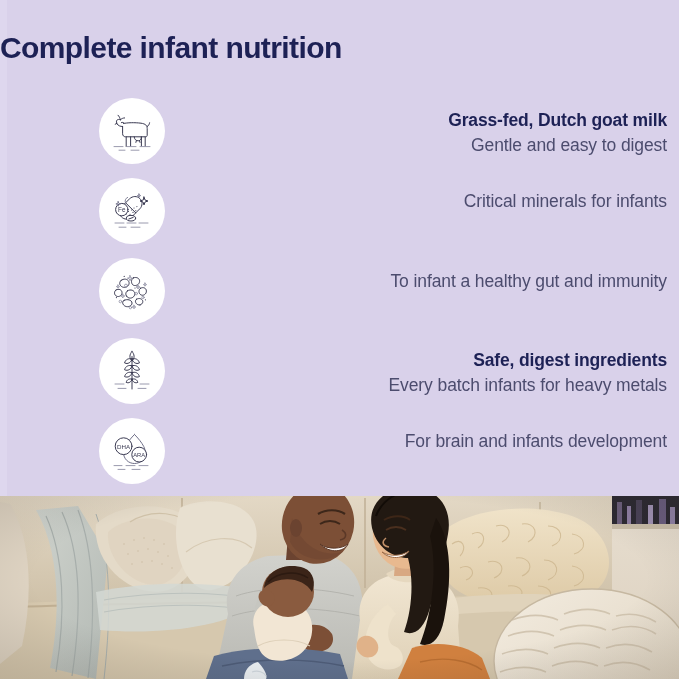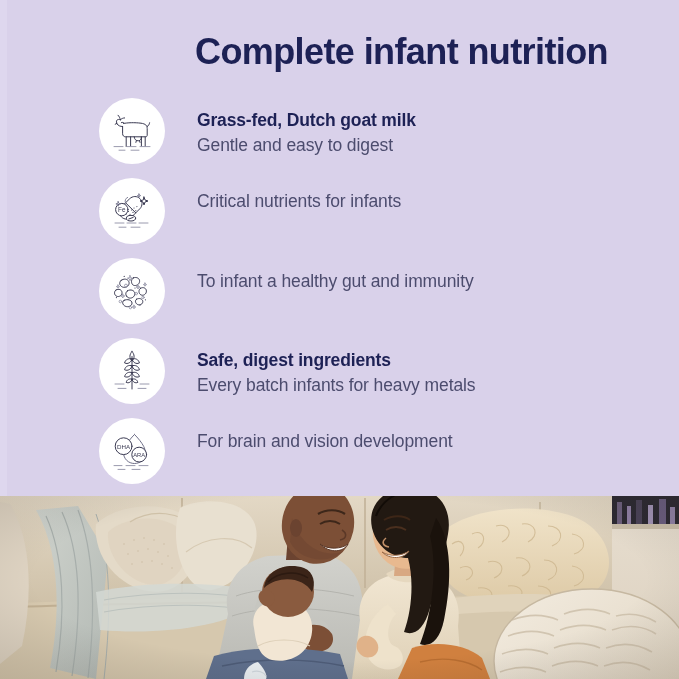--- a/index.html
+++ b/index.html
@@ -37,38 +37,39 @@
     left: 0; top: 0;
     width: 7px; height: 496px;
     background: #ded7ee;
   }
 
   .page-title {
     position: absolute;
     left: 0;
     top: 30px;
     width: 608px;
-    text-align: right;
-    font-size: 36px;
+    text-align: left;
+    font-size: 30px;
     font-weight: 700;
     letter-spacing: -0.6px;
     color: #1d2155;
     line-height: 1.2;
   }
 
   
   .features {
     position: absolute;
     left: 99px;
     top: 98px;
     width: 560px;
   }
   .feature {
     position: relative;
     height: 80px;
+    text-align: right;
   }
   .icon-circle {
     position: absolute;
     left: 0;
     top: 0;
     width: 66px;
     height: 66px;
     border-radius: 50%;
     background: #ffffff;
     display: flex;
@@ -197,21 +198,21 @@
             <path d="M34.0 10.0 L34.4 11.2 L35.6 11.6 L34.4 12.0 L34.0 13.2 L33.6 12.0 L32.4 11.6 L33.6 11.2 Z" stroke="#7f7f96"></path>
 
             <path d="M10 39.0 L19 39.0" stroke="#9a9aae"></path>
             <path d="M22 39.0 L31 39.0" stroke="#9a9aae"></path>
             <path d="M34 39.0 L43 39.0" stroke="#9a9aae"></path>
             <path d="M14 43.2 L21 43.2" stroke="#9a9aae"></path>
             <path d="M26 43.2 L35 43.2" stroke="#9a9aae"></path>
           </svg>
         </div>
         <div class="feature-text">
-          <div class="feature-sub">Critical nutrients for infants</div>
+          <div class="feature-sub">Critical minerals for infants</div>
         </div>
       </div>
 
       <div class="feature">
         <div class="icon-circle">
           <svg viewBox="0 0 54 54" fill="none" stroke="#3a3a52" stroke-width="1" stroke-linecap="round" stroke-linejoin="round">
 
             <path d="M16.0 16.5 C18.8 14.2 22.6 14.8 23.8 17.6 C25.0 20.4 22.6 23.4 19.4 23.4 C16.6 23.4 14.2 21.0 14.8 18.6 C15.0 17.8 15.4 17.0 16.0 16.5 Z"></path>
             <path d="M28.5 13.8 C31.6 12.6 34.8 14.4 34.6 17.4 C34.4 20.4 31.0 22.4 28.4 21.2 C26.0 20.1 25.6 15.0 28.5 13.8 Z"></path>
             <path d="M11.0 26.0 C13.6 24.4 16.8 25.6 17.0 28.4 C17.2 31.2 14.2 33.4 11.6 32.2 C9.2 31.1 8.6 27.5 11.0 26.0 Z"></path>
@@ -288,21 +289,21 @@
             <text x="34.2" y="32.8" font-family="'Liberation Sans',sans-serif" font-size="5.8" fill="#3a3a52" stroke="none" text-anchor="middle">ARA</text>
 
             <path d="M9 41.6 L17 41.6" stroke="#9a9aae"></path>
             <path d="M21 41.6 L30 41.6" stroke="#9a9aae"></path>
             <path d="M34 41.6 L43 41.6" stroke="#9a9aae"></path>
             <path d="M13 45.4 L20 45.4" stroke="#9a9aae"></path>
             <path d="M27 45.4 L35 45.4" stroke="#9a9aae"></path>
           </svg>
         </div>
         <div class="feature-text">
-          <div class="feature-sub">For brain and vision development</div>
+          <div class="feature-sub">For brain and infants development</div>
         </div>
       </div>
 
     </div>
   </div>
 
   <div class="photo">
     <svg viewBox="0 0 679 183" preserveAspectRatio="xMidYMid slice" role="img">
       <defs>
         <linearGradient id="wall" x1="0" y1="0" x2="0" y2="1">

